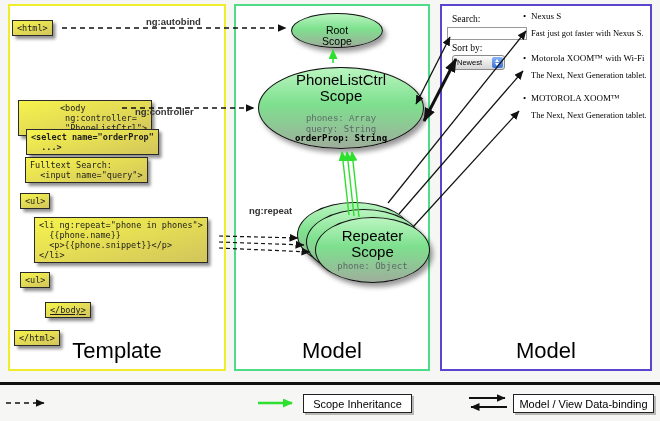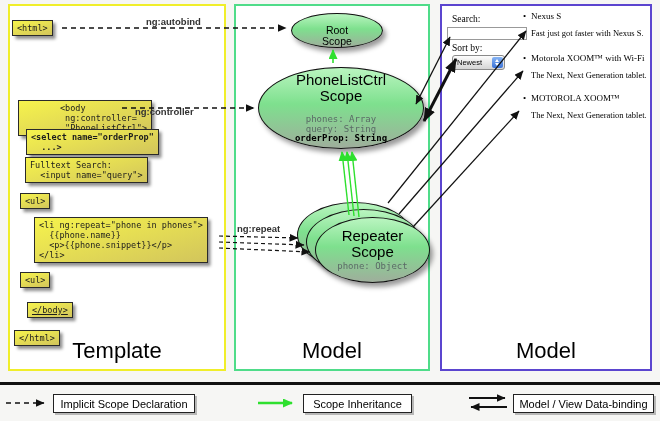--- a/index.html
+++ b/index.html
@@ -76,36 +76,36 @@
   <div class="codebox bold" style="left:26px;top:129px;">&lt;select name="orderProp"
   ...&gt;</div>
   <div class="codebox" style="left:25px;top:157px;">Fulltext Search:
   &lt;input name="query"&gt;</div>
   <div class="codebox" style="left:20px;top:193px;">&lt;ul&gt;</div>
   <div class="codebox" style="left:34px;top:217px;">&lt;li ng:repeat="phone in phones"&gt;
   {{phone.name}}
   &lt;p&gt;{{phone.snippet}}&lt;/p&gt;
 &lt;/li&gt;</div>
   <div class="codebox" style="left:20px;top:272px;">&lt;ul&gt;</div>
-  <div class="codebox" style="left:27px;top:302px;text-decoration:underline;">&lt;/body&gt;</div>
+  <div class="codebox" style="left:45px;top:302px;text-decoration:underline;">&lt;/body&gt;</div>
   <div class="codebox" style="left:14px;top:330px;">&lt;/html&gt;</div>
 
   <div class="nglabel" style="left:146px;top:16px;">ng:autobind</div>
   <div class="nglabel" style="left:135px;top:106px;">ng:controller</div>
-  <div class="nglabel" style="left:237px;top:223px;">ng:repeat</div>
+  <div class="nglabel" style="left:237px;top:205px;padding-left:12px;">ng:repeat</div>
 
   <div class="ellipse" style="left:291px;top:13px;width:90px;height:33px;justify-content:flex-end;">
     <div class="scope-title" style="font-size:10.5px;line-height:11px;">Root
 Scope</div>
   </div>
 
   <div class="ellipse" style="left:258px;top:67px;width:164px;height:80px;">
     <div class="scope-title">PhoneListCtrl
 Scope</div>
-    <div class="scope-prop" style="margin-top:11px;">phones: Array</div>
+    <div class="scope-prop" style="margin-top:11px;font-family:Liberation Mono, monospace;">phones: Array</div>
     <div class="scope-prop">query: String</div>
     <div class="scope-prop bold">orderProp: String</div>
   </div>
 
   <div class="ellipse" style="left:297px;top:202px;width:113px;height:64px;"></div>
   <div class="ellipse" style="left:306px;top:209px;width:113px;height:64px;"></div>
   <div class="ellipse" style="left:315px;top:217px;width:113px;height:64px;">
     <div class="scope-title">Repeater
 Scope</div>
     <div class="scope-prop" style="margin-top:2px;">phone: Object</div>
@@ -126,21 +126,20 @@
   <div class="phone-item" style="top:53px;">
     <div class="name"><span class="bullet">•</span><span>Motorola XOOM™ with Wi-Fi</span></div>
     <div class="snippet">The Next, Next Generation tablet.</div>
   </div>
   <div class="phone-item" style="top:93px;">
     <div class="name"><span class="bullet">•</span><span>MOTOROLA XOOM™</span></div>
     <div class="snippet">The Next, Next Generation tablet.</div>
   </div>
 
   <div id="separator"></div>
-  <div class="legend-box" style="left:53px;width:140px;">Implicit Scope Declaration</div>
   <div class="legend-box" style="left:303px;width:107px;">Scope Inheritance</div>
   <div class="legend-box" style="left:513px;width:139px;">Model / View Data-binding</div>
 
   <svg id="svg-arrows" width="660" height="421" viewBox="0 0 660 421">
     <defs>
       <marker id="mb" markerUnits="userSpaceOnUse" markerWidth="10" markerHeight="8" refX="8.5" refY="4" orient="auto-start-reverse">
         <path d="M0,0 L9,4 L0,8 z" fill="#111"></path>
       </marker>
       <marker id="mbL" markerUnits="userSpaceOnUse" markerWidth="16" markerHeight="12" refX="13" refY="5.5" orient="auto-start-reverse">
         <path d="M0,0 L14,5.5 L0,11 z" fill="#111"></path>

